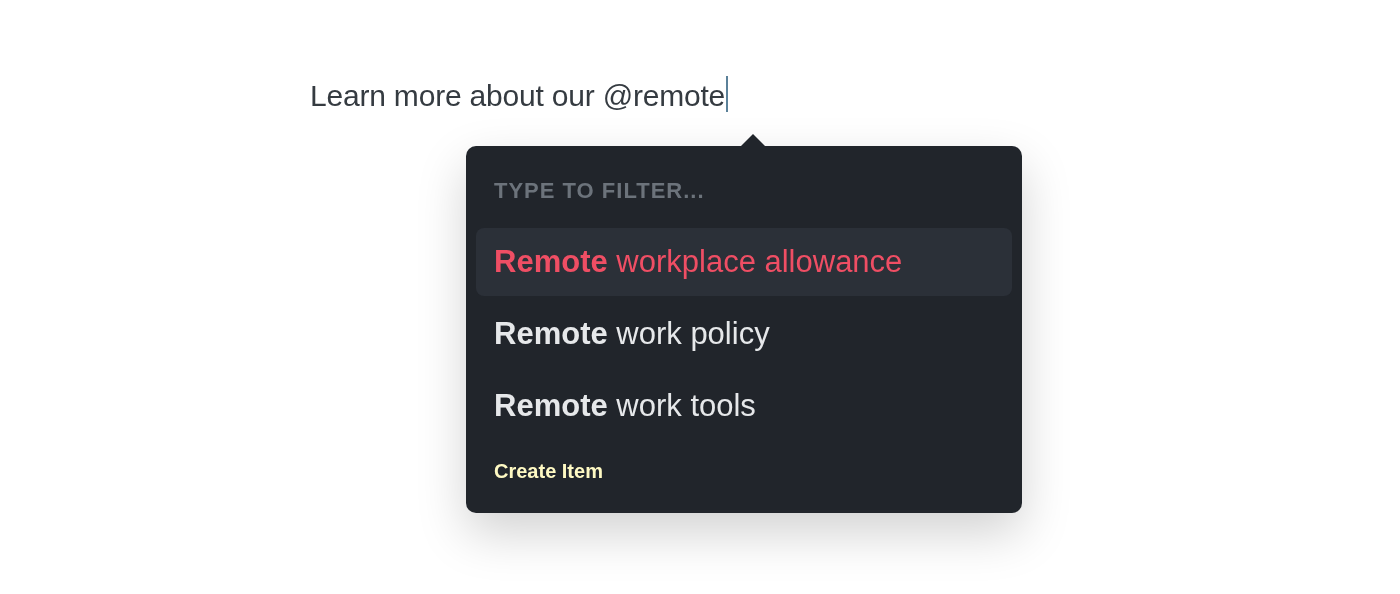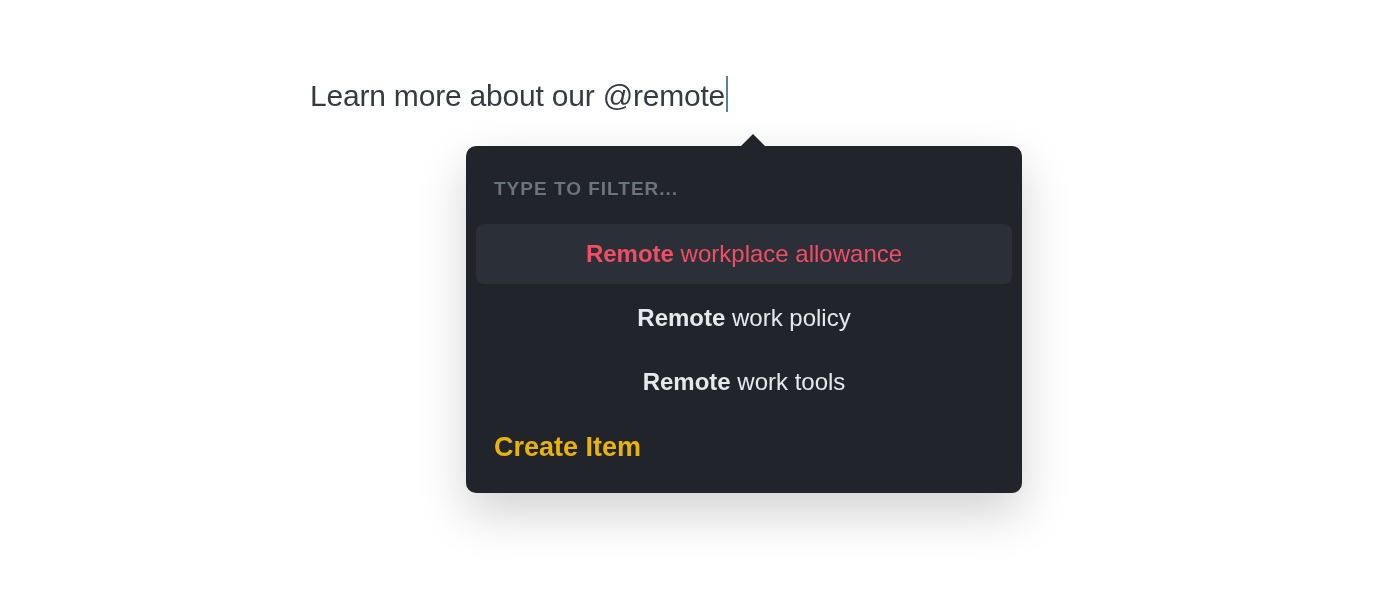--- a/index.html
+++ b/index.html
@@ -59,35 +59,34 @@
       left: 275px;
       width: 0;
       height: 0;
       border-left: 12px solid transparent;
       border-right: 12px solid transparent;
       border-bottom: 12px solid #21252b;
     }
 
     .filter-header {
       color: #6c737b;
-      font-size: 19px;
+      font-size: 22px;
       font-weight: 600;
       letter-spacing: 1px;
       text-transform: uppercase;
       padding: 22px 18px 20px 18px;
     }
 
     .suggestion {
       padding: 16px 18px;
       border-radius: 8px;
-      font-size: 24px;
+      font-size: 31px;
       color: #e6e8ea;
       cursor: pointer;
       margin-top: 4px;
-      text-align: center;
     }
 
     .suggestion.selected {
       background: #2b3038;
       color: #ef4e64;
     }
 
     .suggestion .match {
       font-weight: 700;
     }
@@ -95,23 +94,23 @@
     .suggestion.selected .match {
       color: #ef4e64;
     }
 
     .suggestion .rest {
       font-weight: 400;
     }
 
     .create-item {
       padding: 16px 18px 8px 18px;
-      font-size: 27px;
+      font-size: 20px;
       font-weight: 700;
-      color: #eab308;
+      color: #fef9c3;
       cursor: pointer;
       margin-top: 4px;
     }
   </style>
 </head>
 <body>
 
 <div class="composer">
   <span class="composer-text">Learn more about our @remote</span>
   <span class="caret"></span>

